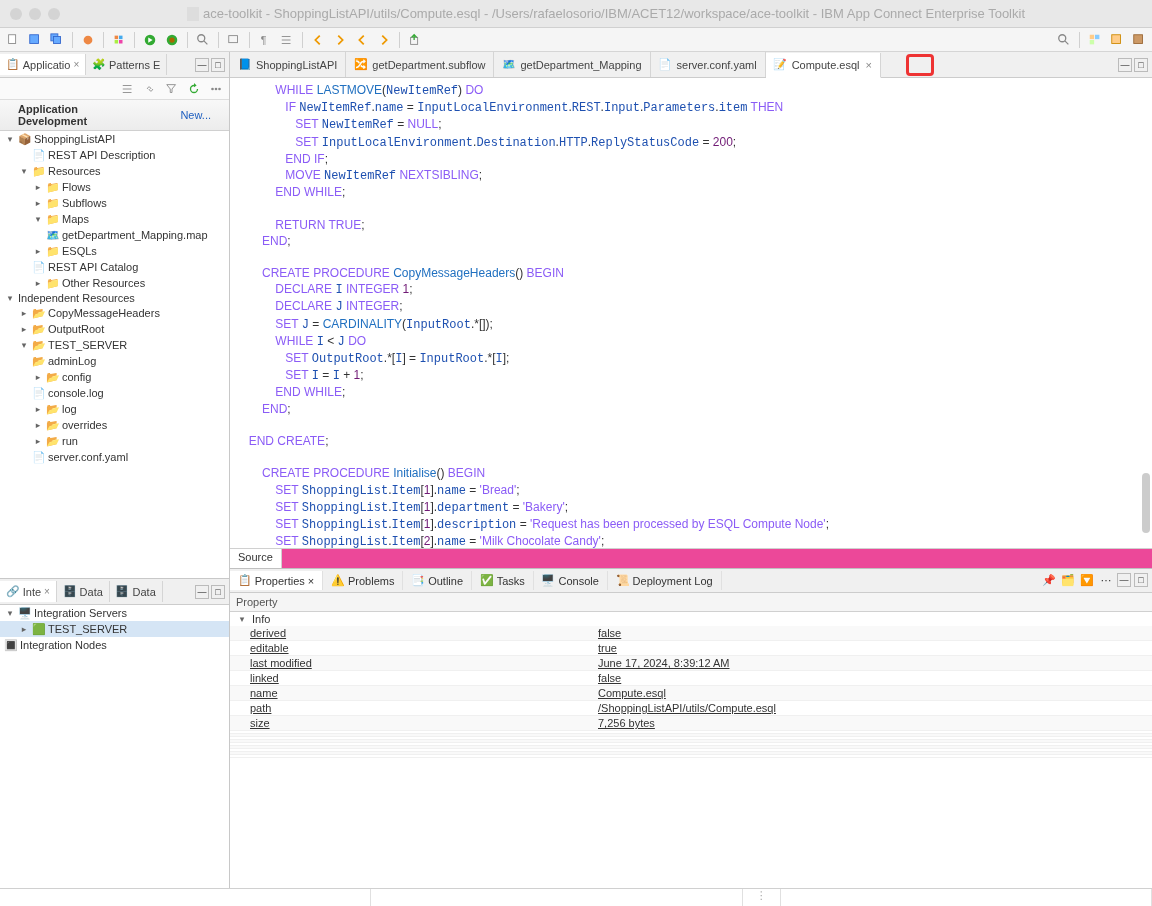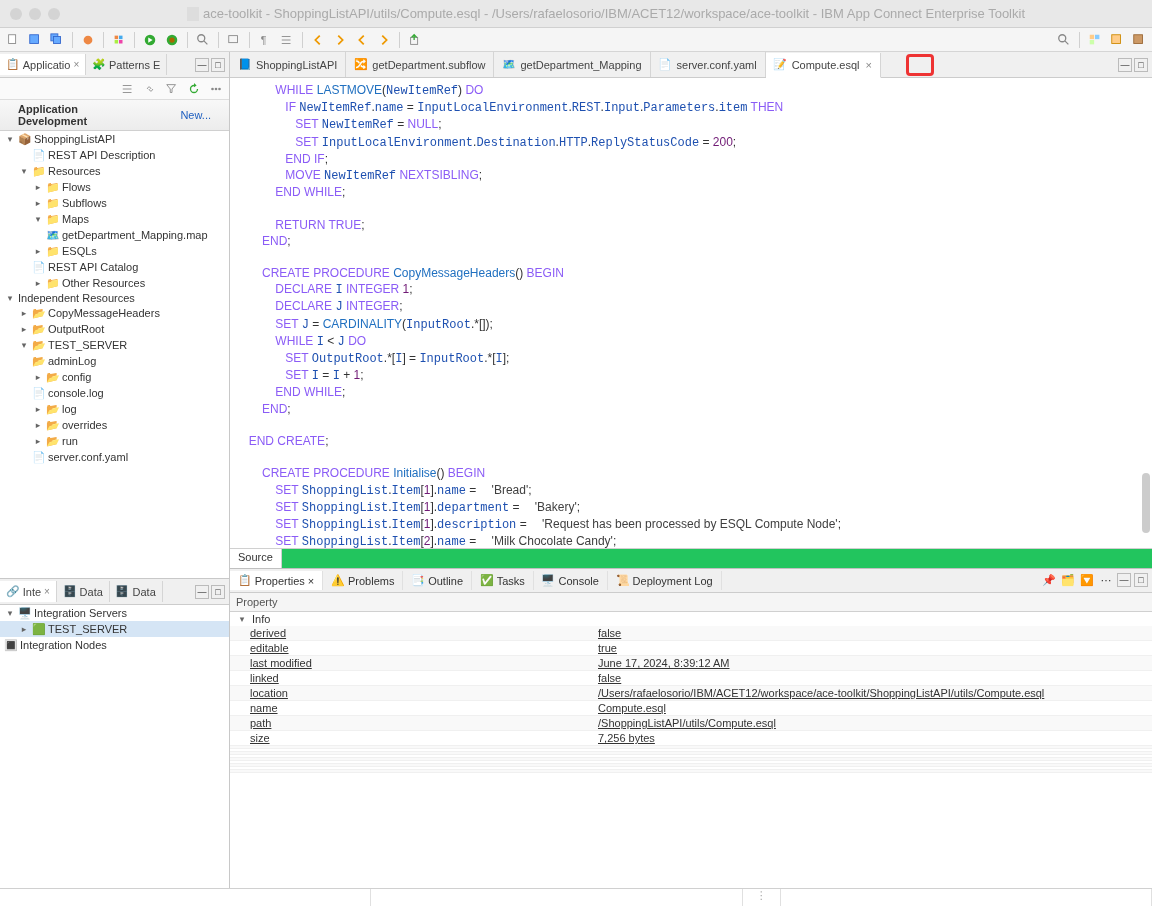--- a/index.html
+++ b/index.html
@@ -52,25 +52,25 @@
 .editor-tab-icon { width: 14px; height: 14px; }
 .close-highlight { position: absolute; top: 2px; width: 28px; height: 22px; border: 3px solid #e33; border-radius: 4px; pointer-events: none; }
 .pointer-arrow { position: absolute; width: 50px; height: 50px; pointer-events: none; }
 
 .editor-area { flex: 1; overflow: auto; background: #fff; font-family: "Menlo","Monaco","Consolas",monospace; font-size: 12px; line-height: 1.35; padding: 4px 0 4px 12px; position: relative; color: #333; }
 .code-line { white-space: pre; }
 .kw { color: #8b5cf6; }
 .fn { color: #2070c0; }
 .id { color: #1e50b0; font-family: Liberation Mono, monospace; }
 .num { color: #701a75; }
-.str { color: #404040; margin-left: 12px; }
+.str { color: #8b5cf6; }
 
 .scroll-indicator { position: absolute; right: 2px; width: 8px; background: #ccc; border-radius: 4px; }
 
-.editor-bottom-tab { height: 20px; border-top: 1px solid #d0d0d0; background: #22c55e; display: flex; }
+.editor-bottom-tab { height: 20px; border-top: 1px solid #d0d0d0; background: #ec4899; display: flex; }
 .editor-bottom-tab .src-tab { padding: 2px 8px; border-right: 1px solid #d0d0d0; background: #fff; font-size: 11px; }
 
 .bottom-panel { height: 320px; border-top: 1px solid #c0c0c0; display: flex; flex-direction: column; }
 .bp-tabs { height: 24px; background: #f0f0f0; border-bottom: 1px solid #ccc; display: flex; align-items: center; }
 .bp-tab { padding: 3px 8px; display: flex; align-items: center; gap: 3px; font-size: 11px; border-right: 1px solid #e0e0e0; }
 .bp-tab.active { background: #fff; }
 .bp-tools { margin-left: auto; display: flex; gap: 3px; padding-right: 4px; }
 .bp-tools .tb-btn { width: 16px; height: 16px; }
 
 .prop-header { display: flex; background: #f5f5f5; border-bottom: 1px solid #d0d0d0; font-size: 11px; align-items: center; }
@@ -543,24 +543,20 @@
           </div>
         <div class="prop-row">
             <div class="prop-cell-name">last modified</div>
             <div class="prop-cell-val">June 17, 2024, 8:39:12 AM</div>
           </div>
         <div class="prop-row">
             <div class="prop-cell-name">linked</div>
             <div class="prop-cell-val">false</div>
           </div>
         <div class="prop-row">
-            <div class="prop-cell-name">location</div>
-            <div class="prop-cell-val">/Users/rafaelosorio/IBM/ACET12/workspace/ace-toolkit/ShoppingListAPI/utils/Compute.esql</div>
-          </div>
-        <div class="prop-row">
             <div class="prop-cell-name">name</div>
             <div class="prop-cell-val">Compute.esql</div>
           </div>
         <div class="prop-row">
             <div class="prop-cell-name">path</div>
             <div class="prop-cell-val">/ShoppingListAPI/utils/Compute.esql</div>
           </div>
         <div class="prop-row">
             <div class="prop-cell-name">size</div>
             <div class="prop-cell-val">7,256  bytes</div>

